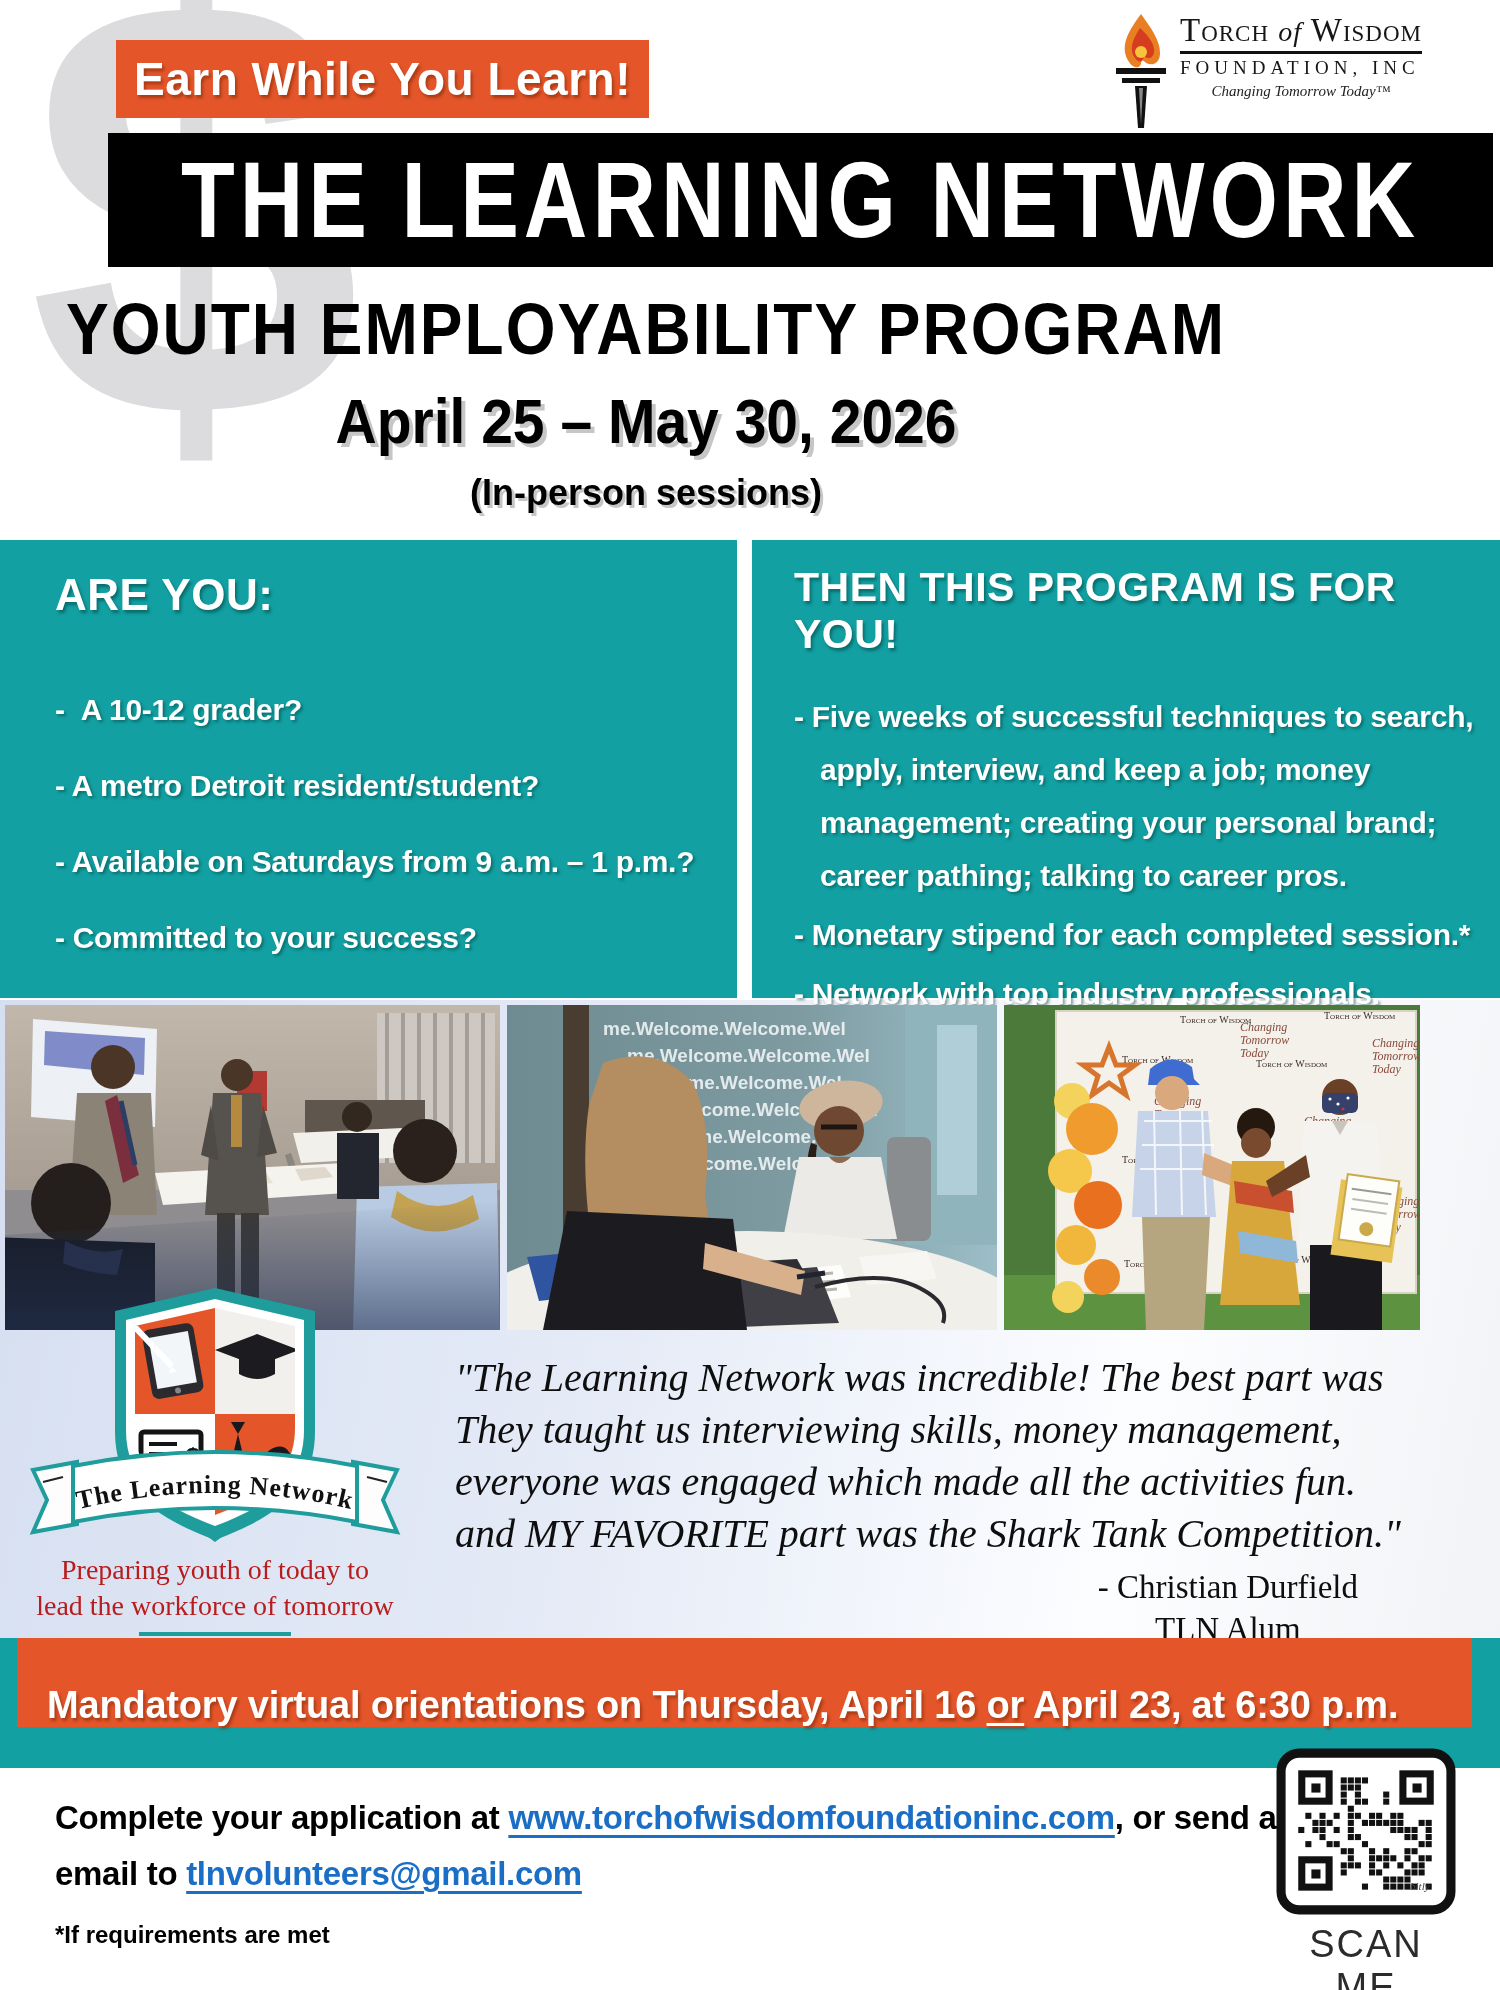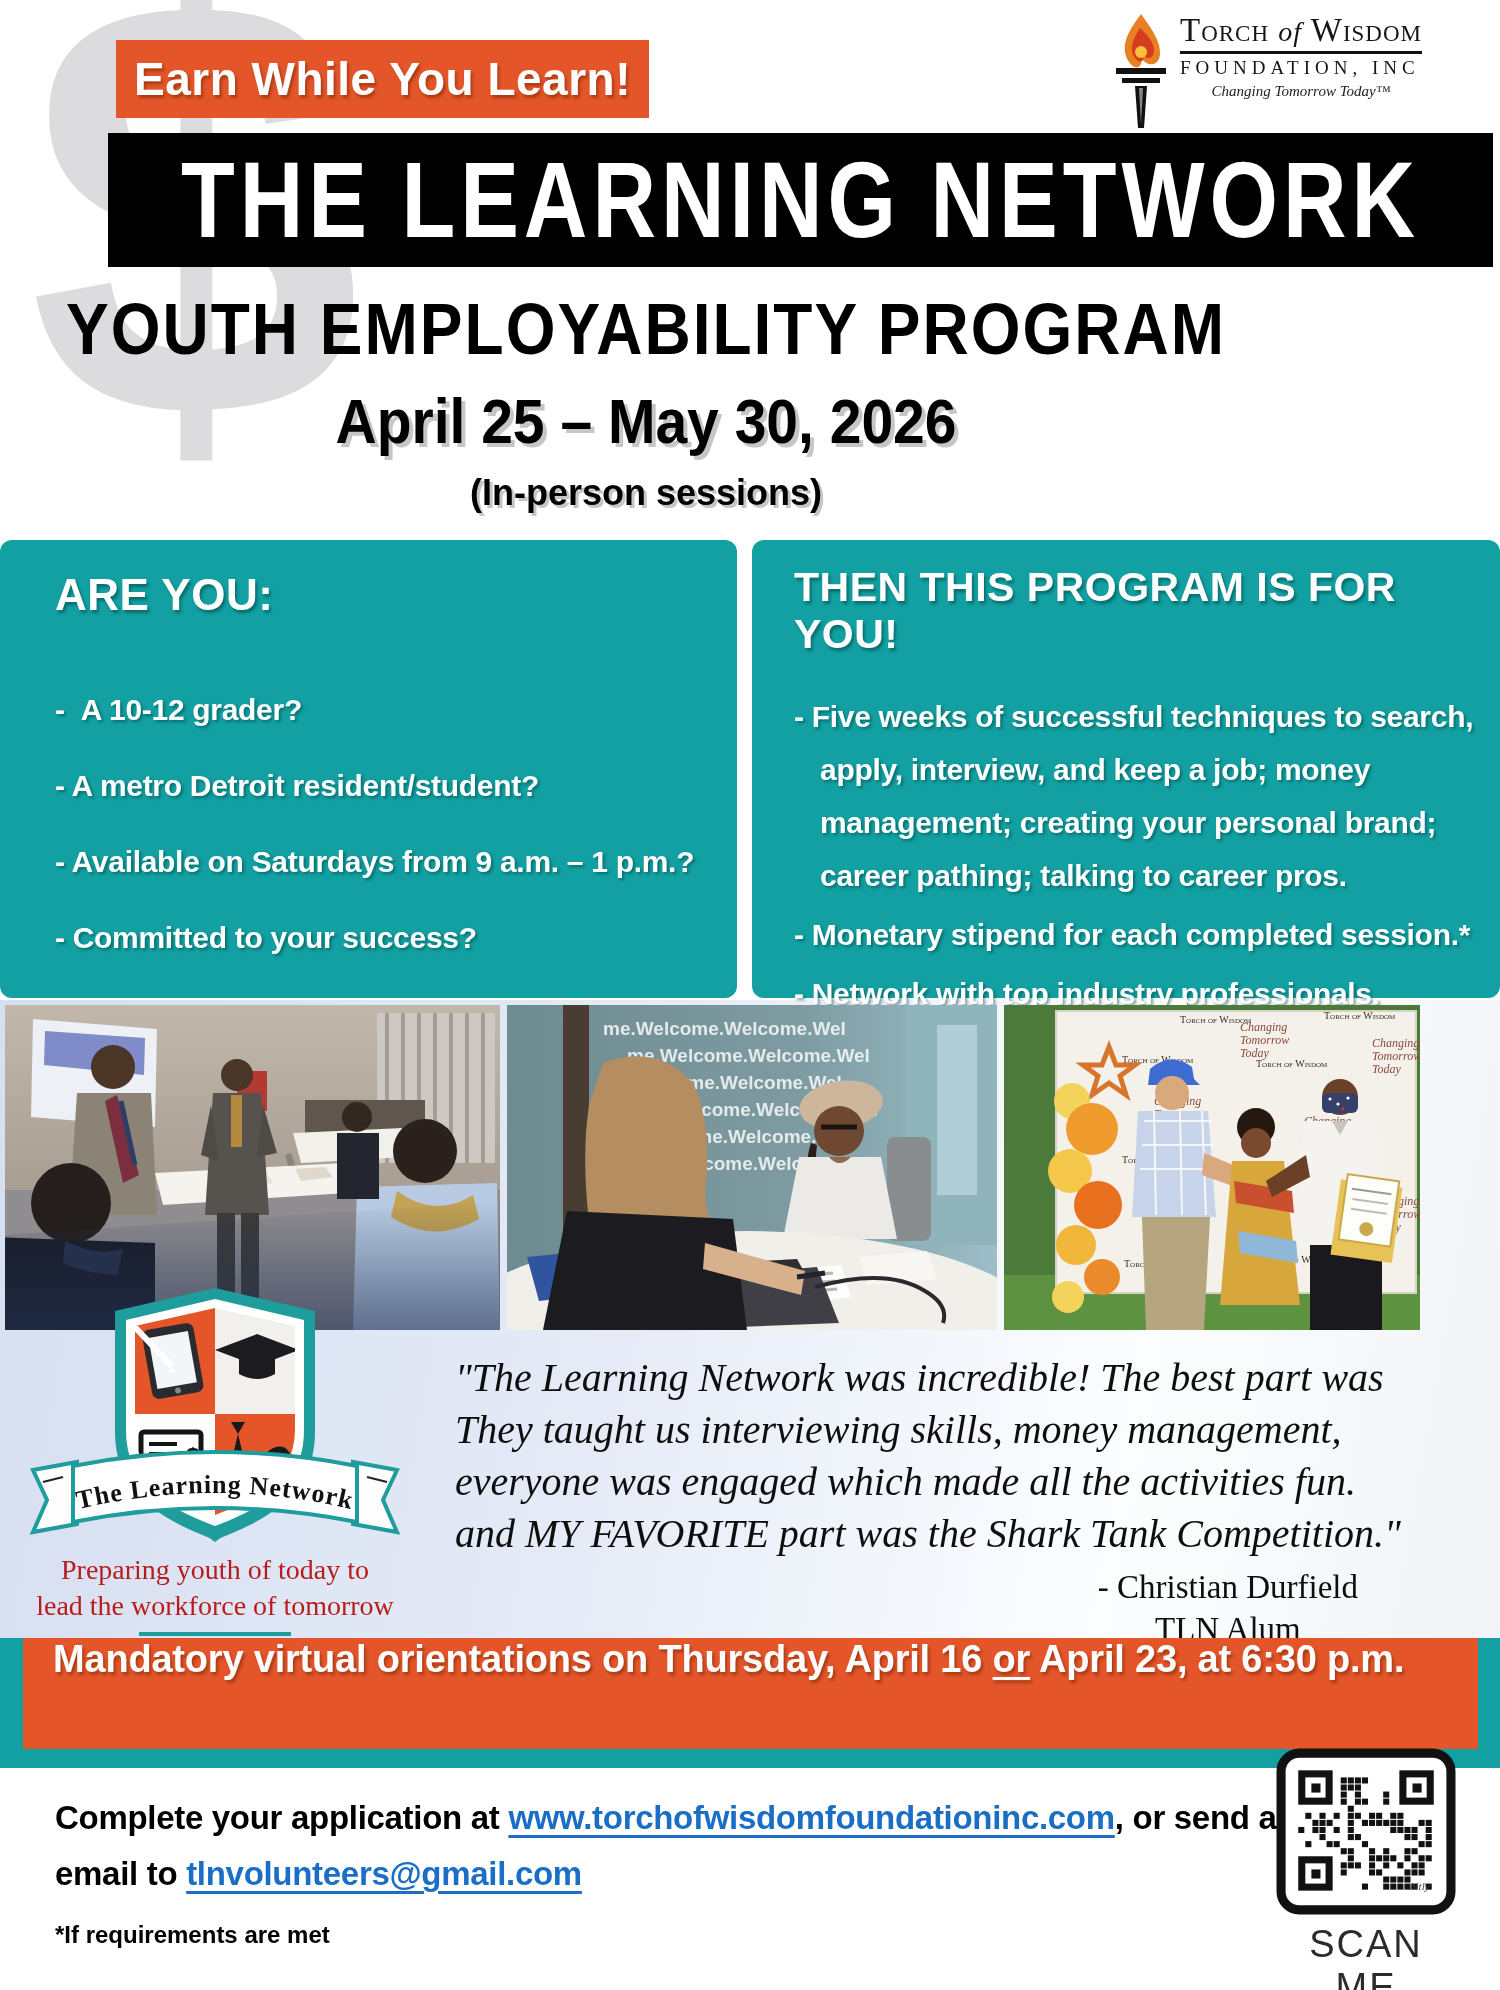--- a/index.html
+++ b/index.html
@@ -27,21 +27,21 @@
   #title-banner span{color:#fff;font-size:88px;font-weight:700;letter-spacing:5px;white-space:nowrap;
                 display:inline-block;transform:scaleY(1.22);}
   .centerline{left:0;width:1292px;text-align:center;z-index:1;}
   #subtitle span{font-size:64px;font-weight:700;color:#000;letter-spacing:2px;display:inline-block;
                 transform:scaleY(1.12);white-space:nowrap;}
   #dates span{font-size:57px;font-weight:700;color:#000;display:inline-block;transform:scaleY(1.1);
                 text-shadow:4px 4px 0 #c6c6c6;white-space:nowrap;}
   #session span{font-size:36px;font-weight:700;color:#000;display:inline-block;
                 text-shadow:3px 3px 0 #c6c6c6;}
   
-  .tealbox{background:#12a0a2;color:#fff;position:absolute;top:540px;height:458px;z-index:1;box-sizing:border-box;border-radius:12px;}
+  .tealbox{background:#12a0a2;color:#fff;position:absolute;top:540px;height:458px;z-index:1;box-sizing:border-box;}
   #box-left{left:0;width:737px;padding:30px 36px 0 55px;}
   #box-right{left:752px;width:748px;padding:24px 20px 0 42px;}
   .tealbox h2{margin:0;font-size:44px;letter-spacing:.5px;text-shadow:2px 3px 3px rgba(0,60,60,.5);}
   #box-right h2{font-size:41px;}
   .teal-list{list-style:none;margin:0;padding:0;font-weight:700;letter-spacing:-.3px;
              text-shadow:2px 2px 3px rgba(0,60,60,.5);}
   #box-left .teal-list{margin-top:52px;font-size:30px;}
   #box-left .teal-list li{line-height:76px;white-space:nowrap;}
   #box-right .teal-list{margin-top:32px;font-size:30px;}
   #box-right .teal-list li{line-height:53px;margin-bottom:6px;padding-left:26px;text-indent:-26px;}
@@ -56,22 +56,22 @@
   #tln-logo{left:25px;top:1284px;width:380px;z-index:3;text-align:center;}
   #tln-tagline{font-family:"Liberation Serif",serif;font-size:28px;line-height:36px;color:#b91c1c;margin-top:2px;}
   #tln-rule{width:152px;height:4px;background:#1f9c9c;margin:8px auto 0;}
   
   #quote{left:455px;top:1352px;width:1015px;z-index:2;font-family:"Liberation Serif",serif;
          font-style:italic;font-size:40px;line-height:52px;color:#0e0e0e;}
   #quote-attrib{right:142px;top:1566px;z-index:2;font-family:"Liberation Serif",serif;
          font-size:33px;line-height:42px;color:#0e0e0e;text-align:center;}
   
   #banner-teal{left:0;top:1638px;width:1500px;height:130px;background:#12a0a2;z-index:1;}
-  #banner-orange{left:23px;top:1638px;width:1455px;height:111px;background:#e4552a;z-index:2;
-                 display:flex;align-items:flex-start;padding-left:30px;box-sizing:border-box;}
+  #banner-orange{left:17px;top:1638px;width:1455px;height:89px;background:#e4552a;z-index:2;
+                 display:flex;align-items:flex-end;padding-left:30px;box-sizing:border-box;}
   #banner-orange span{color:#fff;font-size:38px;font-weight:700;letter-spacing:-.2px;
                  text-shadow:2px 3px 3px rgba(110,35,0,.5);}
   .u{text-decoration:underline;text-decoration-thickness:3px;text-underline-offset:5px;}
   
   #footer-text{left:55px;top:1790px;width:1210px;z-index:2;font-weight:700;color:#000;
                font-size:33px;letter-spacing:-.3px;}
   #footer-text .row{white-space:nowrap;line-height:56px;}
   #footer-text .gap{height:14px;}
   .link{color:#1b6ec6;text-decoration:underline;text-decoration-thickness:3px;text-underline-offset:6px;cursor:pointer;}
   #footnote{font-size:24px;font-weight:700;letter-spacing:0;line-height:30px;margin-top:4px;}

